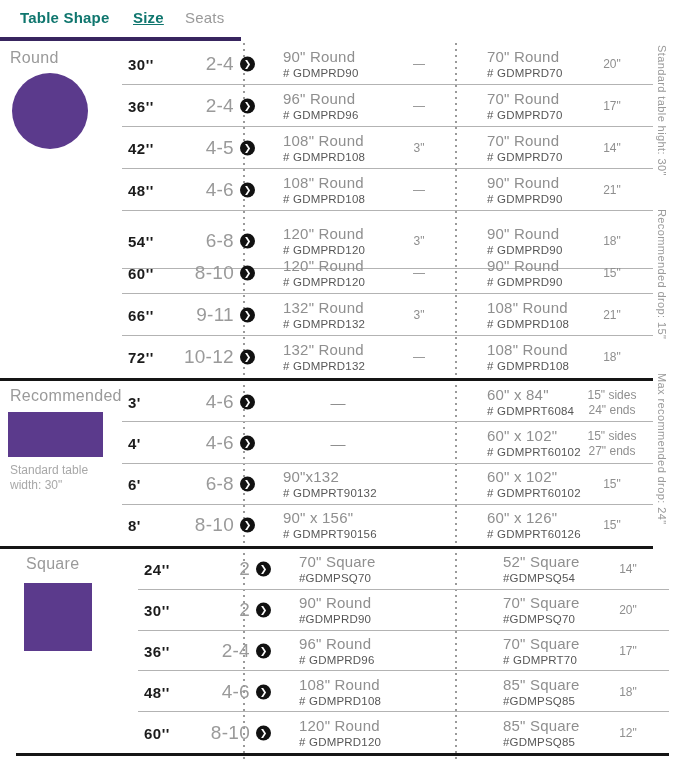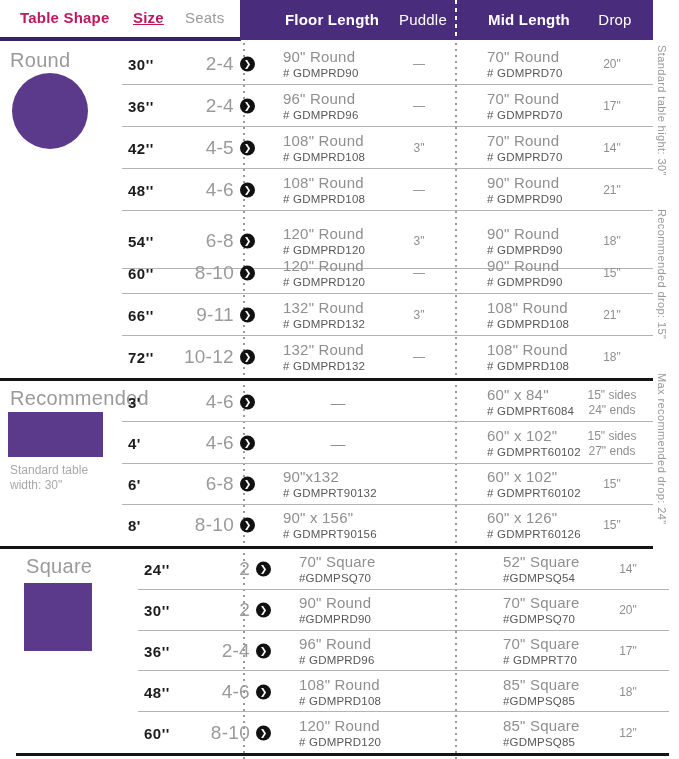--- a/index.html
+++ b/index.html
@@ -4,42 +4,42 @@
 <style>
   html,body{margin:0;padding:0;background:#fff;}
   .page{
     position:relative;
     width:679px;height:759px;
     background:#fff;
     font-family:"Liberation Sans","DejaVu Sans",sans-serif;
     overflow:hidden;
   }
   
-  .hdr-label{position:absolute;top:9px;font-size:15px;color:#be185d;font-weight:bold;letter-spacing:.2px;}
+  .hdr-label{position:absolute;top:9px;font-size:15px;color:#0f766e;font-weight:bold;letter-spacing:.2px;}
   .hdr-label.gray{color:#9a9a9a;font-weight:normal;}
   #h-tableshape{left:20px;}
   #h-size{left:133px;text-decoration:underline;}
   #h-seats{left:185px;}
   .hdr-underline{position:absolute;left:0;top:37px;width:241px;height:4px;background:#38255f;}
   .band{position:absolute;left:240px;top:0;width:413px;height:40px;background:#4a2c7d;}
   .band span{position:absolute;top:11px;font-size:15px;color:#ffffff;letter-spacing:.2px;}
   #b-floor{left:45px;font-weight:bold;}
   #b-puddle{left:150px;width:66px;text-align:center;}
   #b-mid{left:248px;font-weight:bold;}
   #b-drop{left:345px;width:60px;text-align:center;}
   .band-divider{position:absolute;left:215px;top:0;width:2px;height:40px;
     background:repeating-linear-gradient(to bottom,#fff 0 4px,transparent 4px 8px);}
   
   .dotline{position:absolute;top:43px;bottom:0;width:2px;
     background:repeating-linear-gradient(to bottom,#9a9a9a 0 2px,transparent 2px 6px);}
   .dot1{left:243px;}
   .dot2{left:455px;}
   
   .section{position:absolute;left:0;width:653px;border-bottom:3px solid #151515;box-sizing:content-box;}
-  .sec-label{position:absolute;left:10px;top:6px;font-size:20px;color:#9a9a9a;letter-spacing:.3px;}
+  .sec-label{position:absolute;left:10px;top:6px;font-size:16px;color:#9a9a9a;letter-spacing:.3px;}
   .swatch{position:absolute;background:#5b3a8c;}
   .swatch.circle{left:12px;top:30px;width:76px;height:76px;border-radius:50%;}
   .swatch.rect{left:8px;top:31px;width:95px;height:45px;}
   .swatch.square{left:8px;top:34px;width:68px;height:68px;}
   .sec-caption{position:absolute;left:10px;top:82px;width:90px;font-size:12px;line-height:15px;color:#a8a8a8;}
   
   .trow{position:absolute;left:0;width:653px;}
   .rowsep{position:absolute;left:122px;right:0;bottom:0;height:1px;background:#b3b3b3;}
   .c-size{position:absolute;left:128px;top:50%;transform:translateY(-50%);
     font-size:15px;font-weight:bold;color:#1b1b1b;letter-spacing:.5px;}
@@ -66,27 +66,20 @@
 </head>
 <body>
 
 <div class="page">
 
   <span class="hdr-label" id="h-tableshape">Table Shape</span>
   <span class="hdr-label" id="h-size">Size</span>
   <span class="hdr-label gray" id="h-seats">Seats</span>
   <div class="hdr-underline" style="background: rgb(56, 37, 95);"></div>
 
-  <div class="band" style="background: rgb(74, 44, 125);">
-    <span id="b-floor">Floor Length</span>
-    <span id="b-puddle">Puddle</span>
-    <div class="band-divider"></div>
-    <span id="b-mid">Mid Length</span>
-    <span id="b-drop">Drop</span>
-  </div>
 
   <div class="dotline dot1"></div>
   <div class="dotline dot2"></div>
 
   <div id="sections">
       <div class="section" style="top: 43px; height: 335px;">
         <div class="sec-label">Round</div>
         <div class="swatch circle" style="background: rgb(91, 58, 140);"></div>
         <div class="trow" style="top: 0px; height: 41.875px;">
           <span class="c-size">30''</span>

